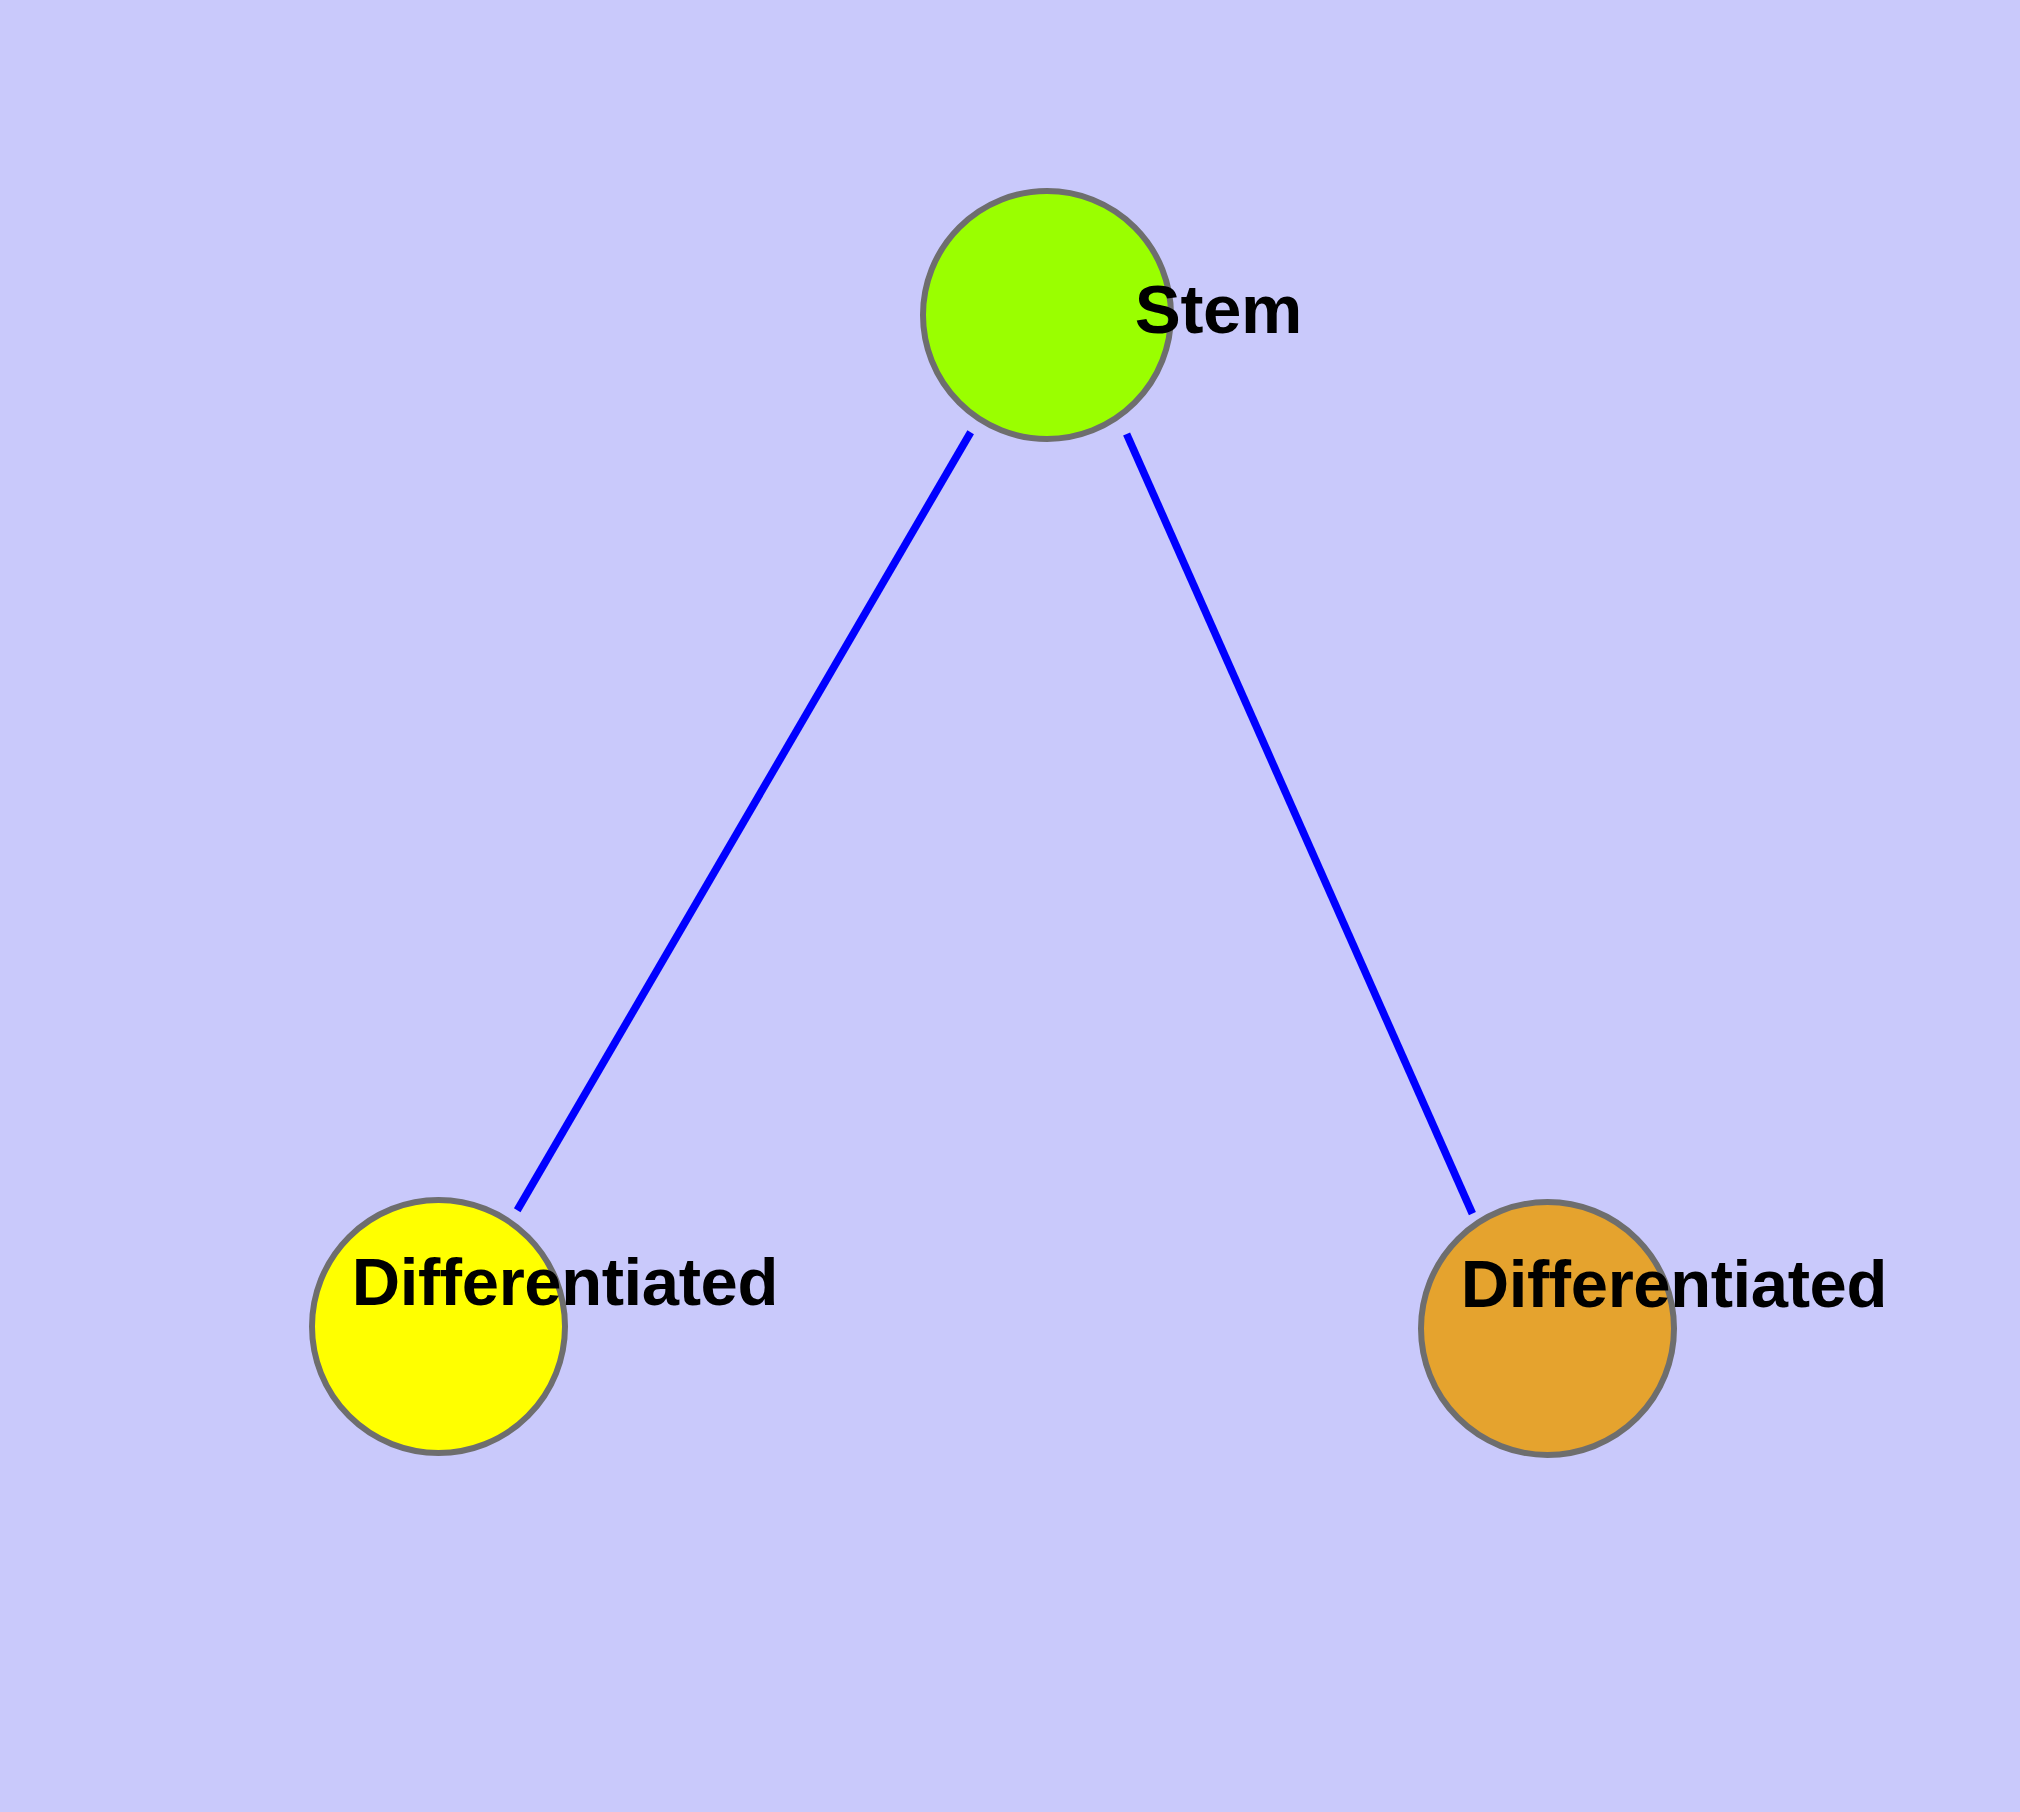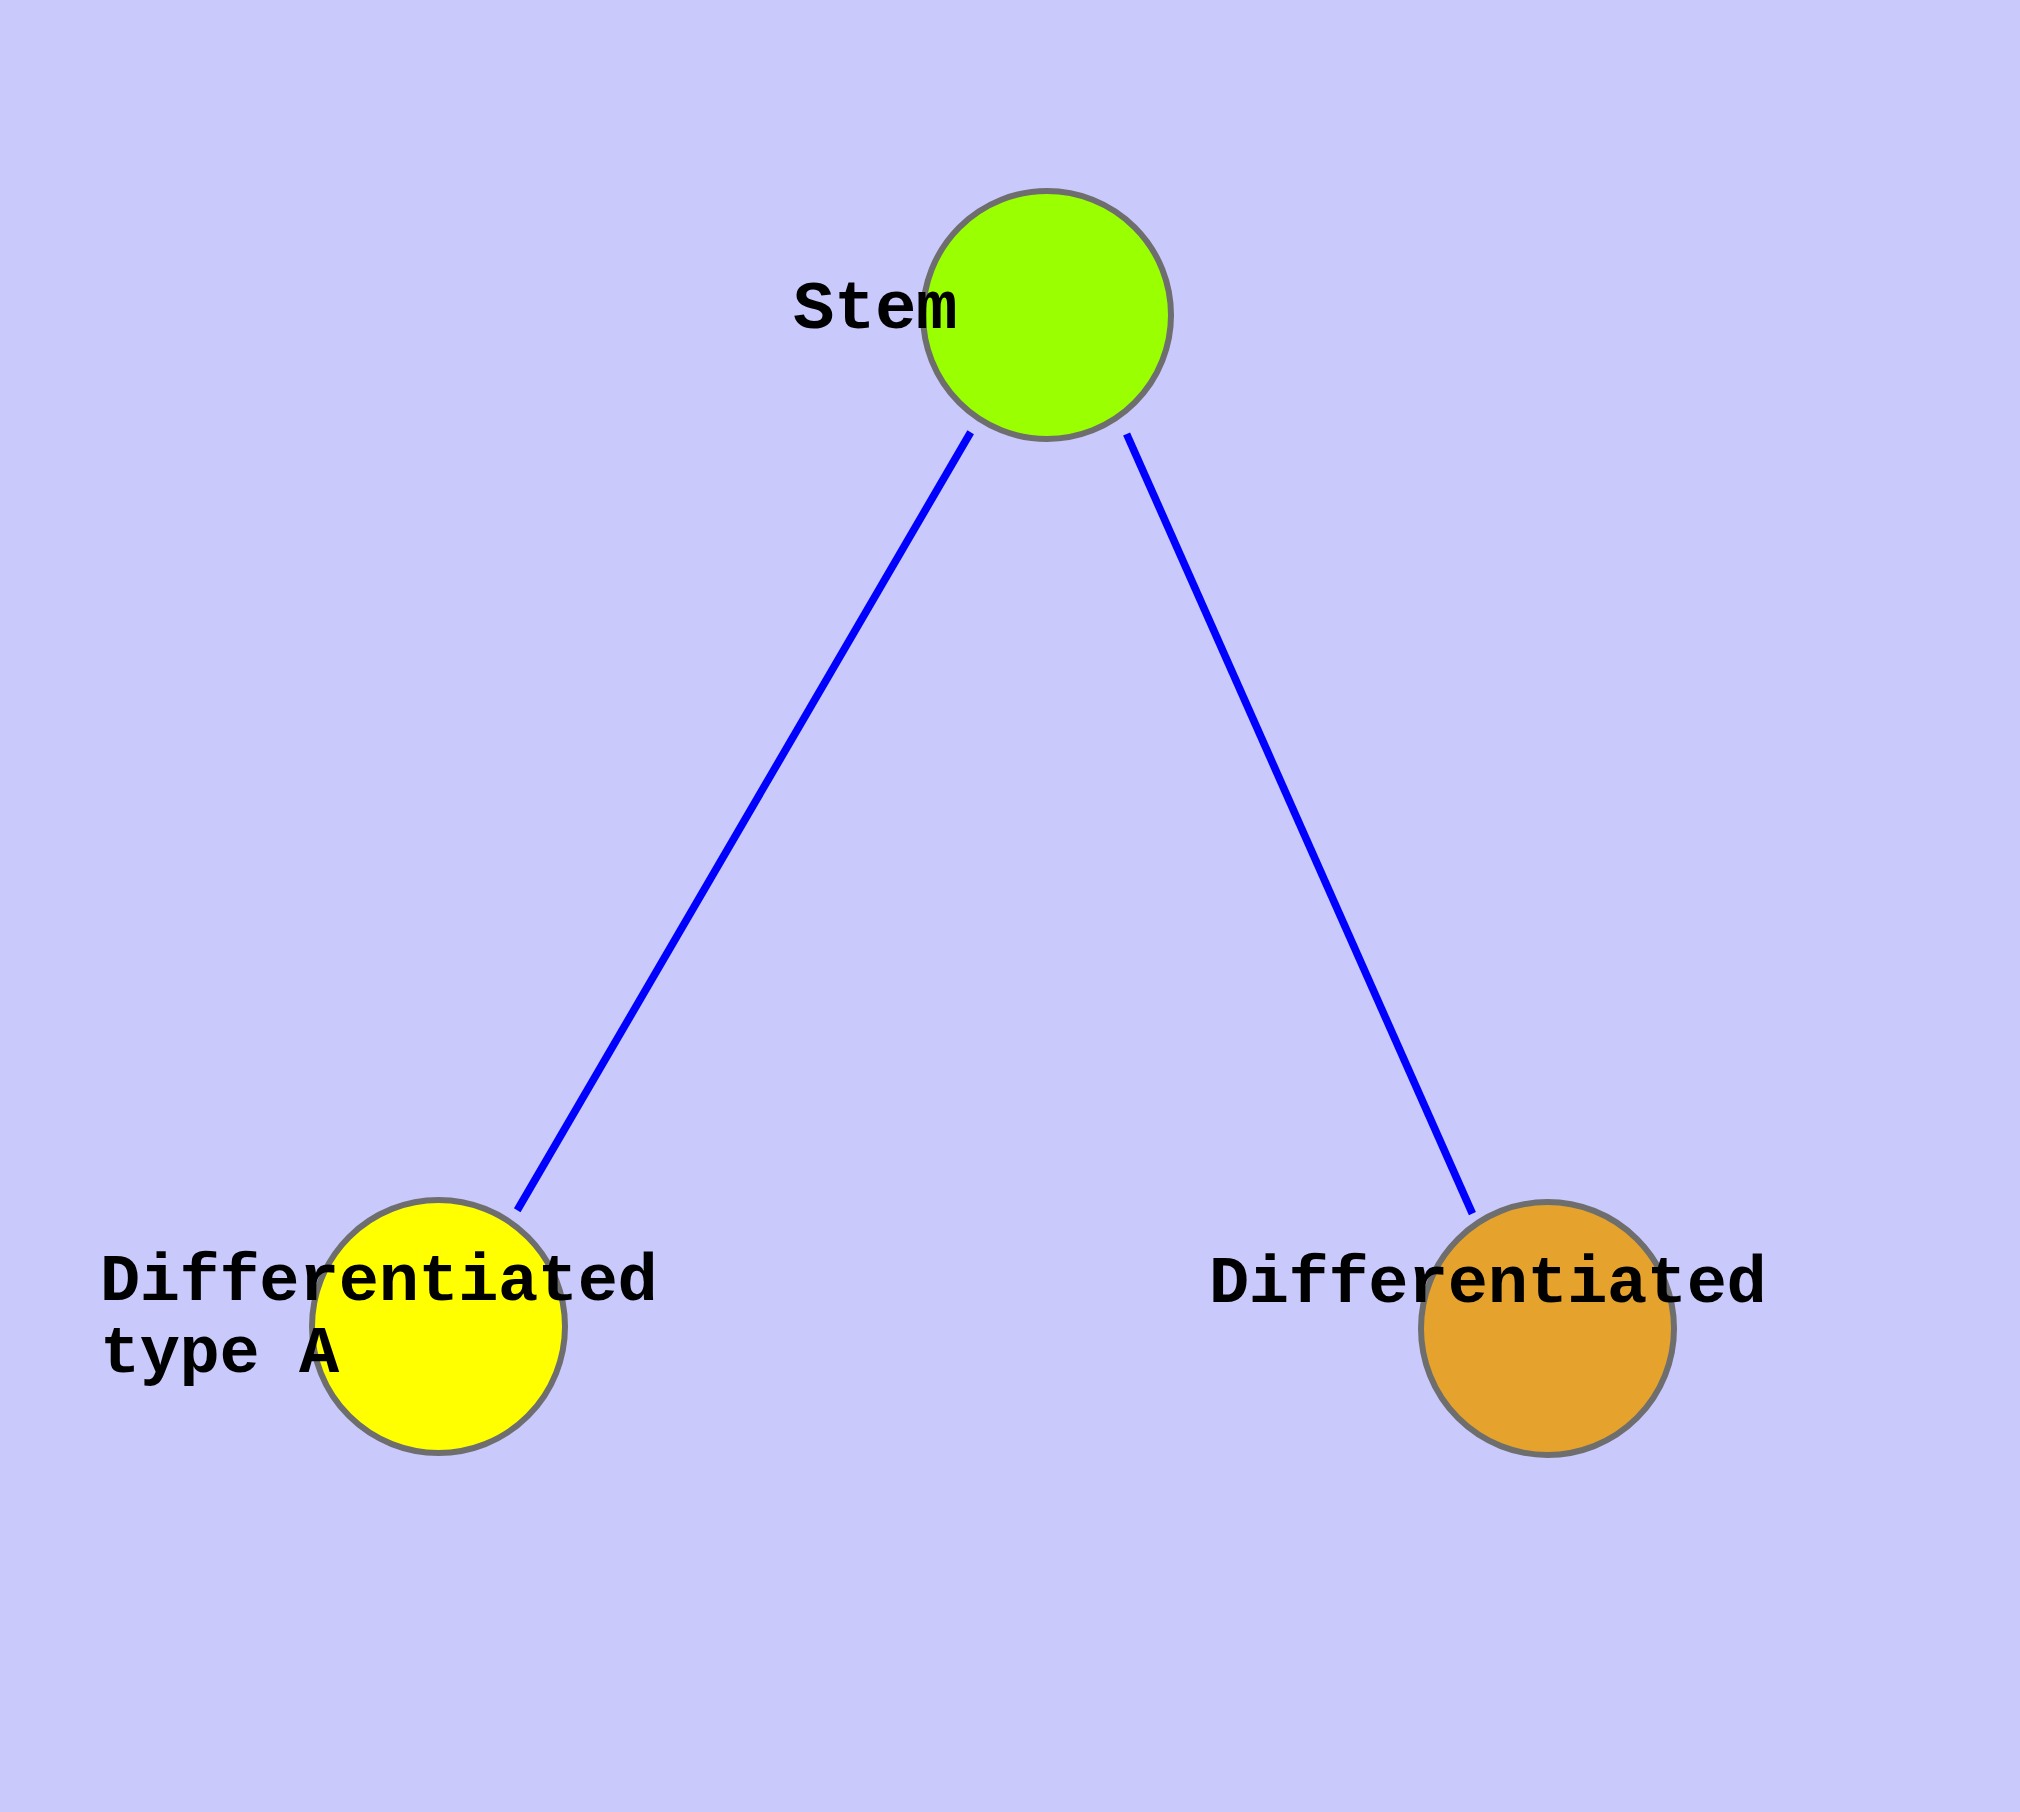--- a/index.html
+++ b/index.html
@@ -29,28 +29,27 @@
     width: 2021px;
     height: 1812px;
   }
   .node {
     position: absolute;
     border-radius: 50%;
     box-sizing: border-box;
   }
   .node-label {
     position: absolute;
-    text-align: left;
+    text-align: right;
     font-weight: bold;
     color: #000000;
     white-space: pre;
     line-height: 1.08;
     letter-spacing: -0.4px;
     pointer-events: none;
-    font-family: Liberation Mono, monospace;
   }
   
   #node-stem {
     left: 920px;
     top: 188px;
     width: 254px;
     height: 254px;
     background: #9aff00;
     border: 6px solid #6e6e6e;
   }
@@ -104,19 +103,19 @@
   <div id="node-layer">
 
     <div class="node" id="node-stem" style="left: 920px; top: 188px; width: 254px; height: 254px; background: rgb(154, 255, 0); border-color: rgb(110, 110, 110);"></div>
 
     <div class="node" id="node-typea" style="left: 309px; top: 1197px; width: 259px; height: 259px; background: rgb(255, 255, 0); border-color: rgb(110, 110, 110);"></div>
 
     <div class="node" id="node-typeb" style="left: 1418px; top: 1199px; width: 259px; height: 259px; background: rgb(229, 163, 46); border-color: rgb(110, 110, 110);"></div>
 
     <div class="node-label" id="label-stem">Stem</div>
 
-    <div class="node-label" id="label-typea"><span>Differentiated</span><br><span>type A</span></div>
+    <div class="node-label" id="label-typea"><span>Differentiated</span><br></div>
 
     <div class="node-label" id="label-typeb"><span>Differentiated</span><br></div>
 
   </div>
 </div>
 
 
 </body></html>

